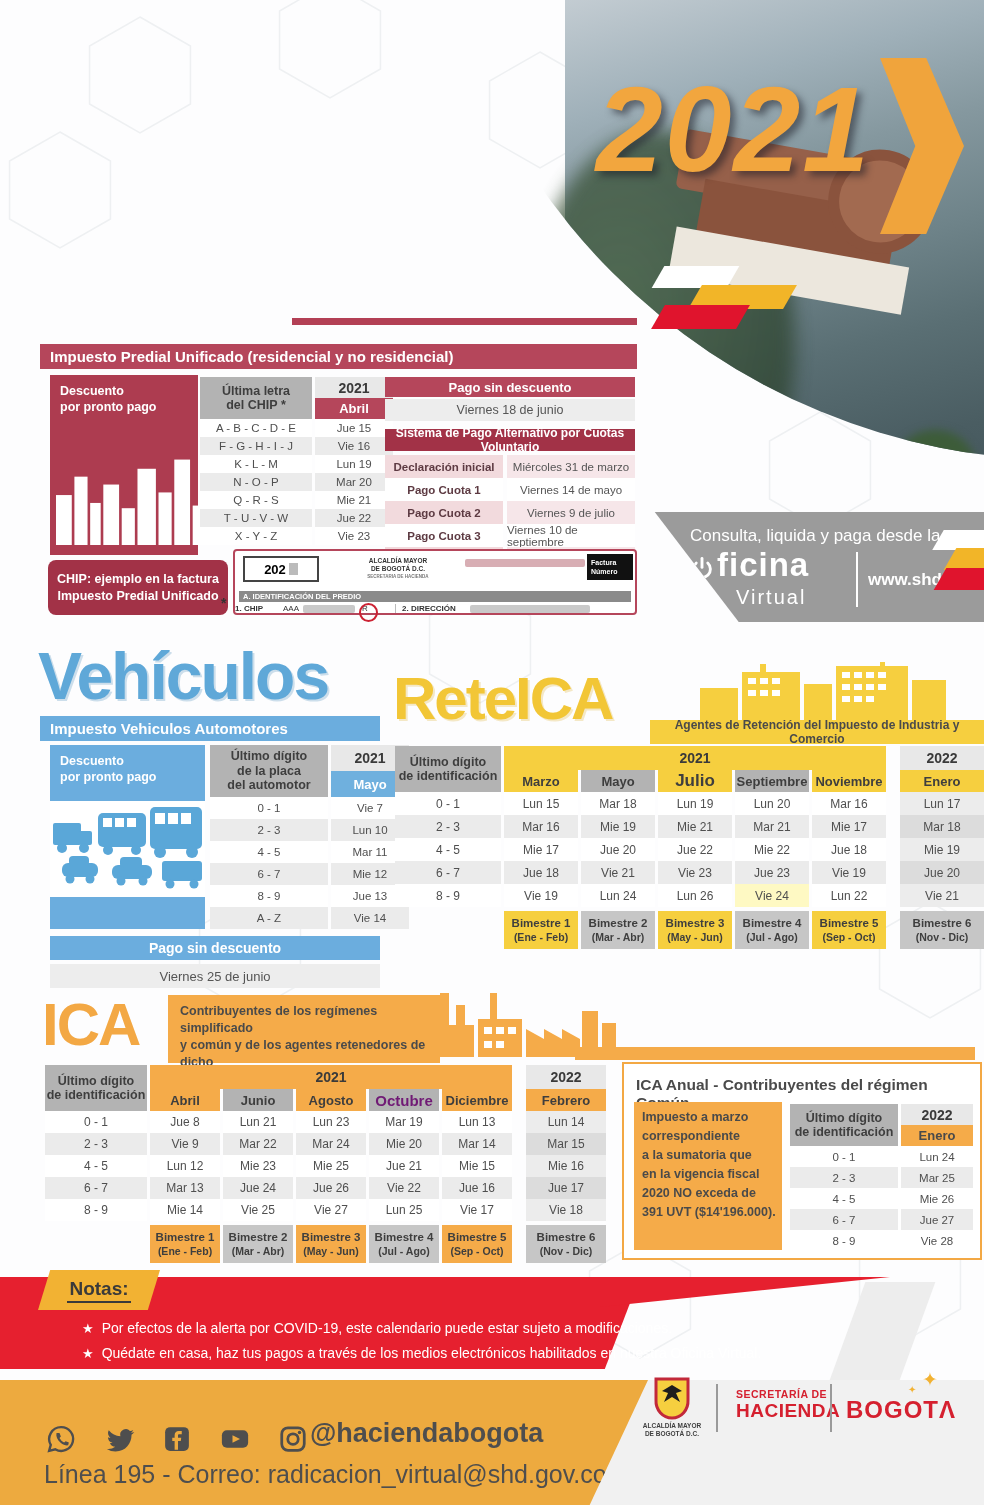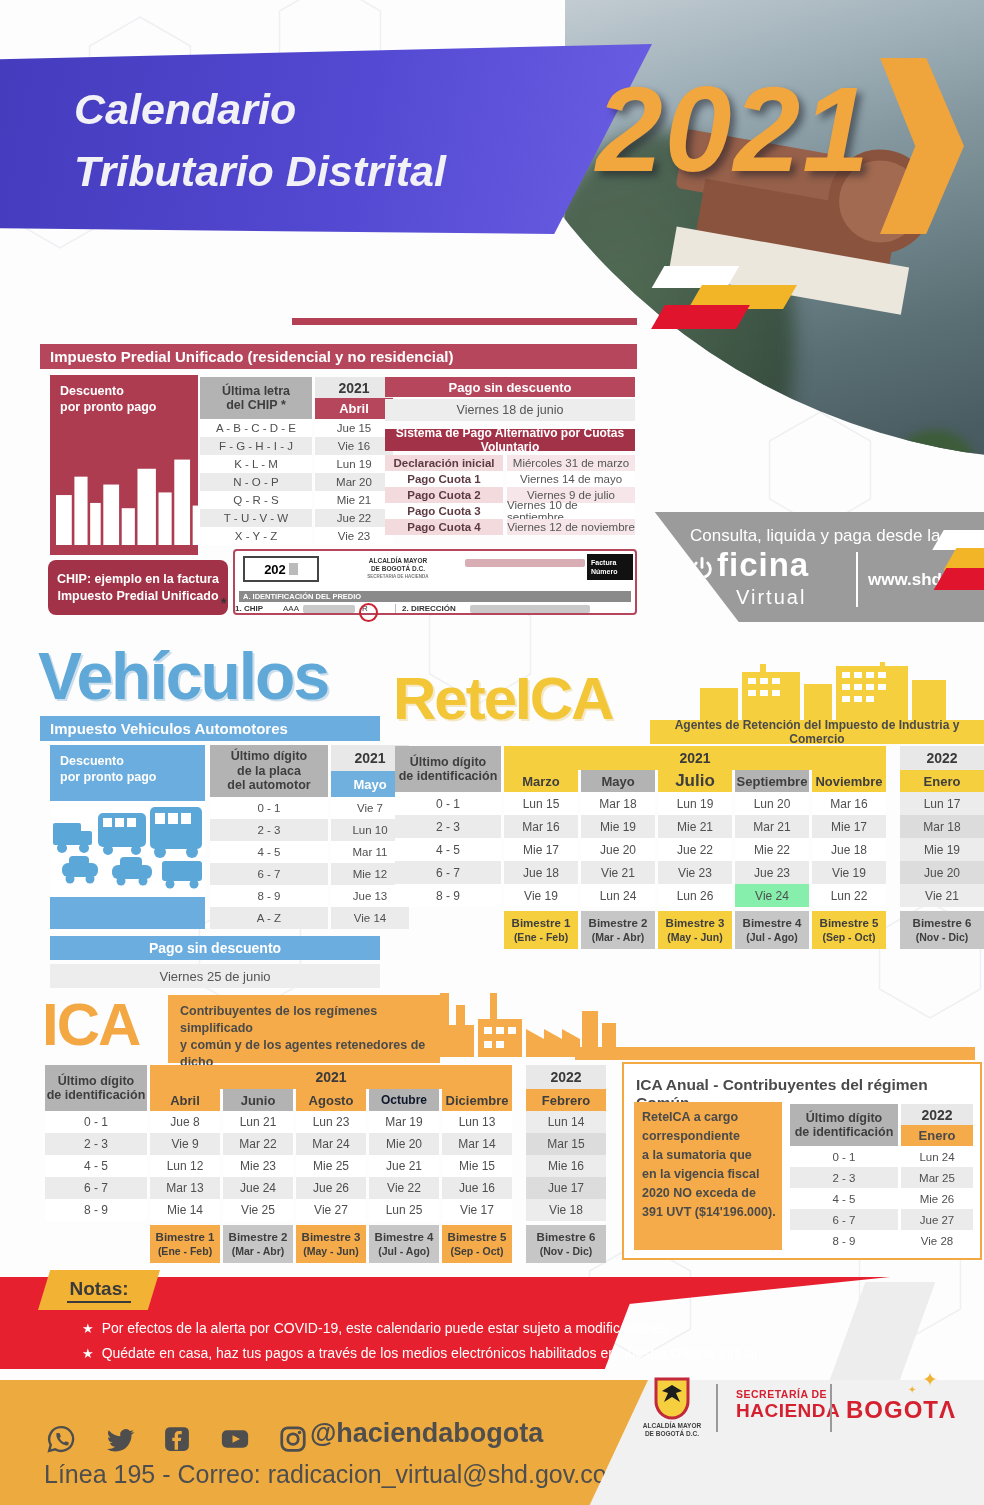--- a/index.html
+++ b/index.html
@@ -51,21 +51,21 @@
   .ptbl div{display:flex;align-items:center;justify-content:center;text-align:center;}
   .h-id{background:#b3b3b3;color:#3e3e3e;font-weight:bold;font-size:12.5px;flex-direction:column;line-height:1.15;}
   .h-year{background:#e8e8e8;color:#3a3a3a;font-weight:bold;font-size:14px;}
   .h-month{font-weight:bold;font-size:13px;}
   .drow{font-size:11.5px;color:#4f4f4f;}
 
   #pago-pred-banner{left:385px;top:377px;width:250px;height:20px;background:#b5465b;font-size:13px;}
   #pago-pred-date{left:385px;top:399px;width:250px;height:22px;background:#ededed;color:#555;font-size:12.5px;z-index:2;}
   #cuotas-banner{left:385px;top:429px;width:250px;height:22px;background:#a23247;font-size:12px;}
   #cuotas-rows{left:385px;top:455px;width:250px;z-index:2;position:absolute;}
-  .cuota-row{display:flex;height:16px;margin-bottom:0;}
+  .cuota-row{display:flex;height:23px;margin-bottom:0;}
   .cuota-lbl{width:118px;font-size:11.5px;font-weight:bold;color:#5d3a42;display:flex;align-items:center;justify-content:center;}
   .cuota-dt{width:128px;margin-left:4px;font-size:11.5px;color:#555;display:flex;align-items:center;justify-content:center;}
 
   #chip-note{left:48px;top:560px;width:180px;height:55px;background:#a23247;border-radius:8px;
     color:#fff;font-size:12.5px;font-weight:bold;line-height:17px;flex-direction:column;z-index:2;}
   #invoice{left:233px;top:549px;width:404px;height:66px;background:#fff;border:2px solid #b5465b;
     border-radius:4px;z-index:2;box-sizing:border-box;}
   .inv-t{position:absolute;color:#333;}
   #inv-yearbox{left:8px;top:5px;width:76px;height:26px;border:2px solid #444;box-sizing:border-box;
     display:flex;align-items:center;justify-content:center;gap:3px;font-size:13px;font-weight:bold;}
@@ -176,26 +176,20 @@
       <div class="ph-roof1"></div>
       <div class="ph-roof2"></div>
       <div class="ph-walls"></div>
       <div class="ph-dome"></div>
     </div>
     <div class="ph-tree" style="left:120px;top:420px;width:90px;height:80px;"></div>
     <div class="ph-tree" style="left:220px;top:460px;width:120px;height:90px;"></div>
     <div class="ph-tree" style="left:330px;top:430px;width:80px;height:70px;"></div>
   </div>
 
-  <div class="abs" id="blue-band">
-    <div class="t">
-      <div>Calendario</div>
-      <div>Tributario Distrital</div>
-    </div>
-  </div>
   <div class="abs" id="year-chevron"></div>
   <div class="abs" id="year-big">2021</div>
   <div class="abs flag" style="left:658px;top:266px;width:75px;height:22px;background:#ffffff;"></div>
   <div class="abs flag" style="left:695px;top:285px;width:95px;height:24px;background:#f2b528;"></div>
   <div class="abs flag" style="left:658px;top:305px;width:85px;height:24px;background:#e0142d;"></div>
 
   <div class="abs" id="predial-rule"></div>
   <div class="abs banner" id="predial-banner">Impuesto Predial Unificado (residencial y no residencial)</div>
 
   <div class="abs" id="predial-box">
@@ -455,21 +449,21 @@
       <div class="dcell" style="grid-area: 6 / 2; background: rgb(235, 235, 235);">Jue 18</div>
       <div class="dcell" style="grid-area: 6 / 3; background: rgb(235, 235, 235);">Vie 21</div>
       <div class="dcell" style="grid-area: 6 / 4; background: rgb(235, 235, 235);">Vie 23</div>
       <div class="dcell" style="grid-area: 6 / 5; background: rgb(235, 235, 235);">Jue 23</div>
       <div class="dcell" style="grid-area: 6 / 6; background: rgb(235, 235, 235);">Vie 19</div>
       <div class="dcell" style="grid-area: 6 / 8; background: rgb(220, 220, 220);">Jue 20</div>
       <div class="dcell" style="grid-area: 7 / 1; background: rgb(255, 255, 255);">8 - 9</div>
       <div class="dcell" style="grid-area: 7 / 2; background: rgb(255, 255, 255);">Vie 19</div>
       <div class="dcell" style="grid-area: 7 / 3; background: rgb(255, 255, 255);">Lun 24</div>
       <div class="dcell" style="grid-area: 7 / 4; background: rgb(255, 255, 255);">Lun 26</div>
-      <div class="dcell" style="grid-area: 7 / 5; background: #86efac;">Vie 24</div>
+      <div class="dcell" style="grid-area: 7 / 5; background: #fef9c3;">Vie 24</div>
       <div class="dcell" style="grid-area: 7 / 6; background: rgb(255, 255, 255);">Lun 22</div>
       <div class="dcell" style="grid-area: 7 / 8; background: rgb(236, 236, 236);">Vie 21</div>
       <div class="bim" style="grid-area: 9 / 2; background: rgb(246, 207, 63);">
         <div>Bimestre 1</div>
         <div class="rng">(Ene - Feb)</div>
       </div>
       <div class="bim" style="grid-area: 9 / 3; background: rgb(198, 198, 198);">
         <div>Bimestre 2</div>
         <div class="rng">(Mar - Abr)</div>
       </div>
@@ -520,21 +514,21 @@
   <div class="bt" id="ica-table">
       <div class="h-id" style="grid-area: 1 / 1 / span 2;">
         <div>Último dígito</div>
         <div>de identificación</div>
       </div>
       <div class="h-year2" style="grid-area: 1 / 2 / auto / span 5; background: rgb(245, 171, 73);">2021</div>
       <div class="h-year2" style="grid-area: 1 / 8;">2022</div>
       <div class="h-month" style="grid-area: 2 / 2; background: rgb(245, 171, 73); color: rgb(62, 62, 62); font-size: 13px;">Abril</div>
       <div class="h-month" style="grid-area: 2 / 3; background: rgb(179, 179, 179); color: rgb(62, 62, 62); font-size: 13px;">Junio</div>
       <div class="h-month" style="grid-area: 2 / 4; background: rgb(245, 171, 73); color: rgb(62, 62, 62); font-size: 13px;">Agosto</div>
-      <div class="h-month" style="grid-area: 2 / 5; background: rgb(179, 179, 179); color: #0f172a; font-size: 12px;">Octubre</div>
+      <div class="h-month" style="grid-area: 2 / 5; background: rgb(179, 179, 179); color: #701a75; font-size: 15px;">Octubre</div>
       <div class="h-month" style="grid-area: 2 / 6; background: rgb(245, 171, 73); color: rgb(62, 62, 62); font-size: 13px;">Diciembre</div>
       <div class="h-month" style="grid-area: 2 / 8; background: rgb(245, 171, 73); color: rgb(62, 62, 62); font-size: 13px;">Febrero</div>
       <div class="dcell" style="grid-area: 3 / 1; background: rgb(255, 255, 255);">0 - 1</div>
       <div class="dcell" style="grid-area: 3 / 2; background: rgb(255, 255, 255);">Jue 8</div>
       <div class="dcell" style="grid-area: 3 / 3; background: rgb(255, 255, 255);">Lun 21</div>
       <div class="dcell" style="grid-area: 3 / 4; background: rgb(255, 255, 255);">Lun 23</div>
       <div class="dcell" style="grid-area: 3 / 5; background: rgb(255, 255, 255);">Mar 19</div>
       <div class="dcell" style="grid-area: 3 / 6; background: rgb(255, 255, 255);">Lun 13</div>
       <div class="dcell" style="grid-area: 3 / 8; background: rgb(236, 236, 236);">Lun 14</div>
       <div class="dcell" style="grid-area: 4 / 1; background: rgb(235, 235, 235);">2 - 3</div>
@@ -587,21 +581,21 @@
       </div>
       <div class="bim" style="grid-area: 9 / 8; background: rgb(198, 198, 198);">
         <div>Bimestre 6</div>
         <div class="rng">(Nov - Dic)</div>
       </div>
     </div>
 
   <div class="abs" id="ica-anual">
     <div id="ica-anual-title">ICA Anual - Contribuyentes del régimen Común</div>
     <div id="ica-anual-note">
-      <div>ReteICA a cargo</div>
+      <div>Impuesto a marzo</div>
       <div>correspondiente</div>
       <div>a la sumatoria que</div>
       <div>en la vigencia fiscal</div>
       <div>2020 NO exceda de</div>
       <div>391 UVT ($14'196.000).</div>
     </div>
     <div class="ptbl" id="anual-table">
         <div class="h-id" style="grid-area: 1 / 1 / span 2;">
           <div>Último dígito</div>
           <div>de identificación</div>

